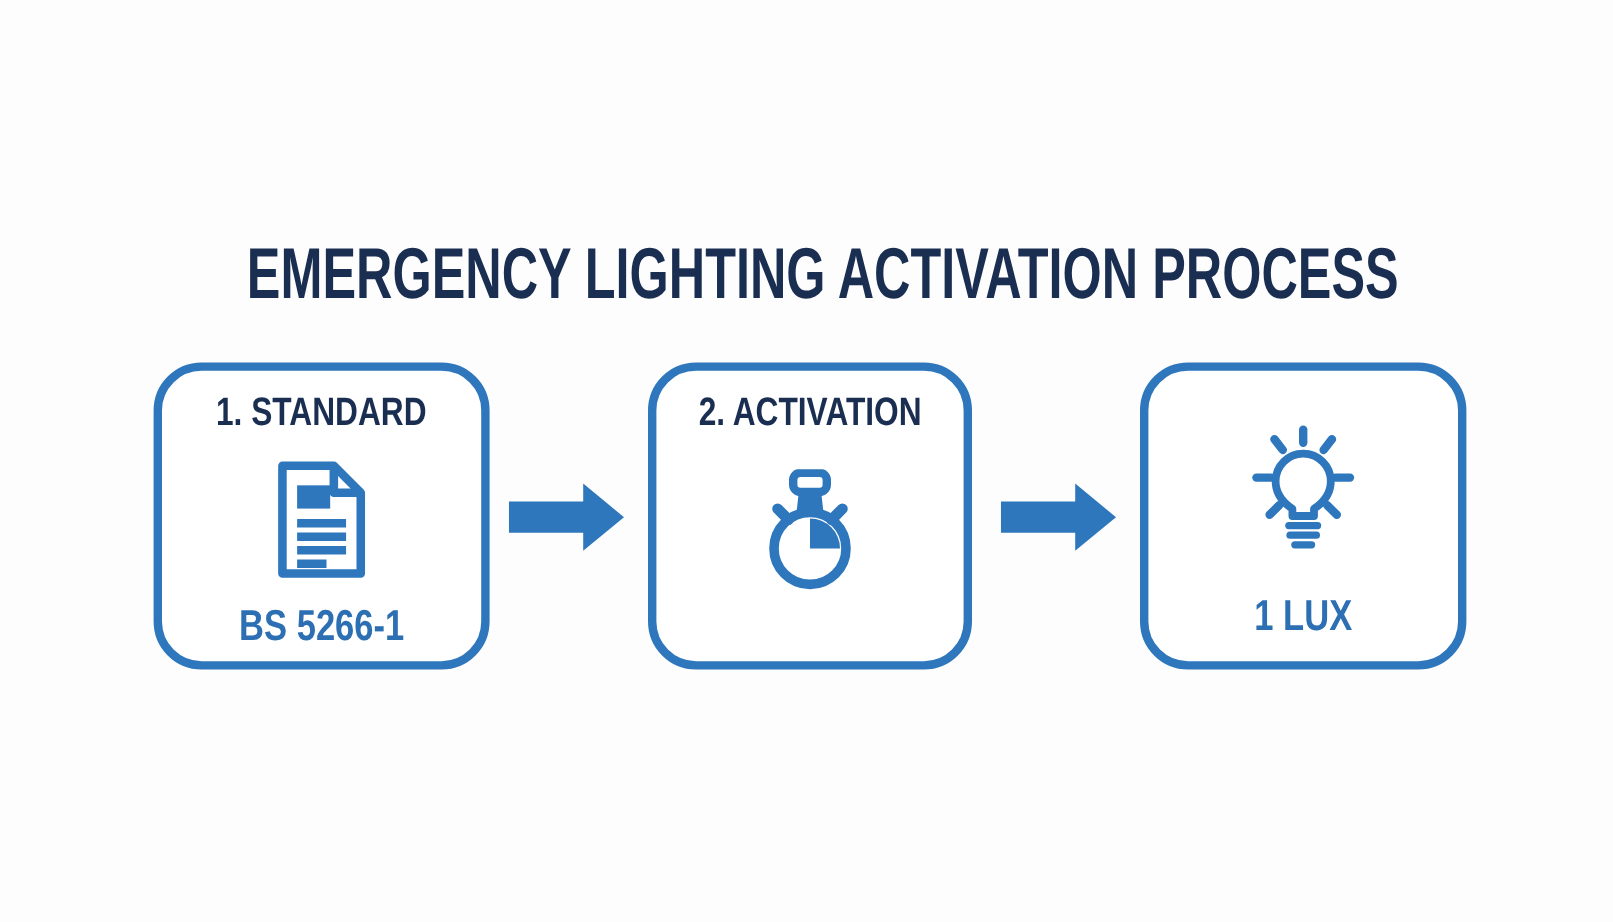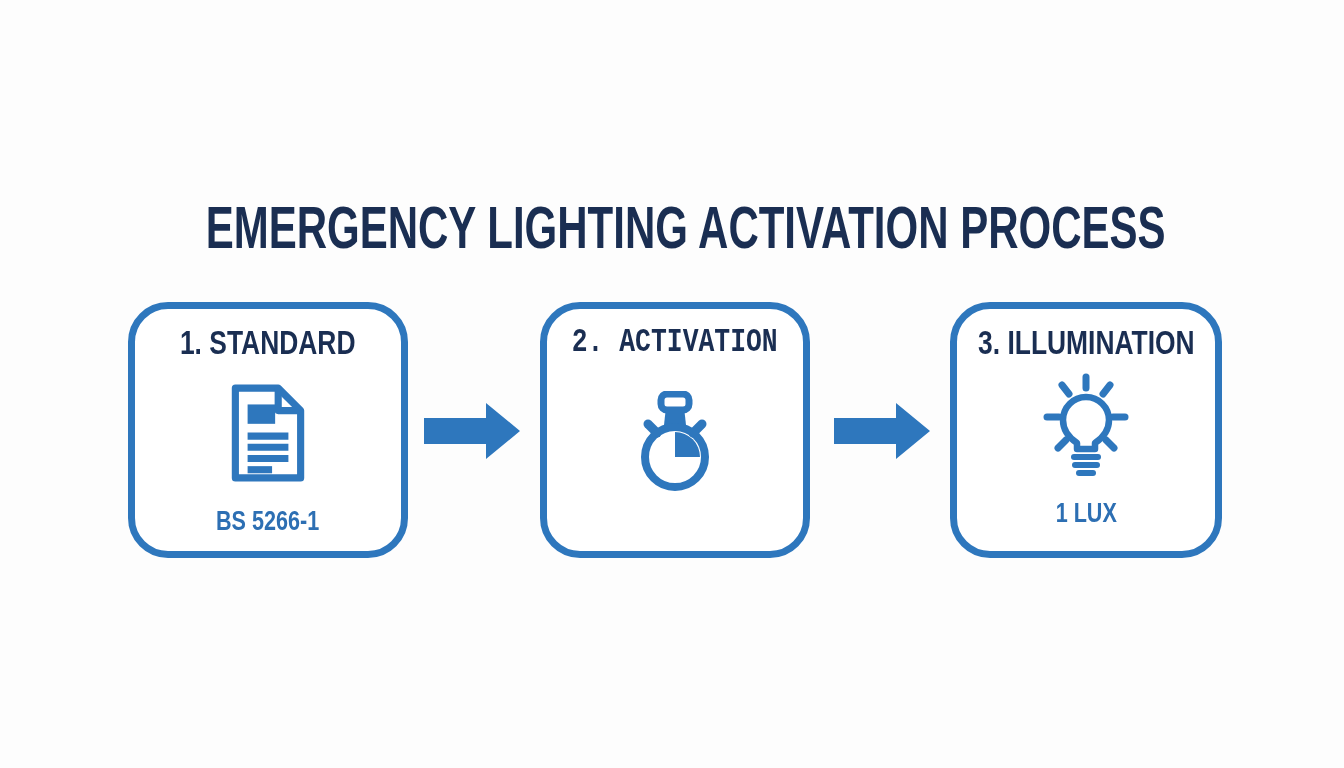--- a/index.html
+++ b/index.html
@@ -44,33 +44,33 @@
     background: #ffffff;
     border: 7px solid var(--accent-blue);
     border-radius: 40px;
     display: flex;
     flex-direction: column;
     align-items: center;
     justify-content: space-between;
     padding: 15px 8px 21px 8px;
   }
   .step-box.box-1 { left: 128px; width: 280px; gap: 20px; }
-  .step-box.box-2 { left: 540px; width: 270px; font-family: Liberation Mono, monospace; }
+  .step-box.box-2 { left: 540px; width: 270px; }
   .step-box.box-3 { left: 950px; width: 272px; }
   .step-label {
     color: var(--navy);
     font-size: 33px;
     font-weight: 700;
     line-height: 38px;
     white-space: nowrap;
     text-align: center;
   }
   .step-value {
     color: var(--value-blue);
-    font-size: 27px;
+    font-size: 36px;
     font-weight: 700;
     line-height: 34px;
     white-space: nowrap;
     text-align: center;
   }
   .squeeze {
     display: inline-block;
     transform: scaleX(0.80);
     transform-origin: center;
   }
@@ -133,21 +133,20 @@
     </div>
   </div>
 
   <div class="connector c-2">
     <svg width="96" height="58" viewBox="0 0 96 58">
       <polygon points="0,16 62,16 62,1 96,29 62,57 62,42 0,42" fill="currentColor"></polygon>
     </svg>
   </div>
 
   <div class="step-box box-3">
-    <div class="step-label"><span class="squeeze">3. ILLUMINATION</span></div>
     <div class="step-icon">
       <svg width="110" height="112" viewBox="0 0 110 112" fill="none">
         <path d="M55 4 V15" stroke="currentColor" stroke-width="7" stroke-linecap="round"></path>
         <path d="M79 12 L72 21" stroke="currentColor" stroke-width="7" stroke-linecap="round"></path>
         <path d="M31 12 L38 21" stroke="currentColor" stroke-width="7" stroke-linecap="round"></path>
         <path d="M82 44 H94" stroke="currentColor" stroke-width="7" stroke-linecap="round"></path>
         <path d="M16 44 H28" stroke="currentColor" stroke-width="7" stroke-linecap="round"></path>
         <path d="M75 67 L83 75" stroke="currentColor" stroke-width="7" stroke-linecap="round"></path>
         <path d="M35 67 L27 75" stroke="currentColor" stroke-width="7" stroke-linecap="round"></path>
         <path d="M46 76 V70 C37 64 32 56 32 47 A23 23 0 1 1 78 47 C78 56 73 64 64 70 V76 Z" stroke="currentColor" stroke-width="6.5" stroke-linejoin="round" stroke-linecap="round"></path>

